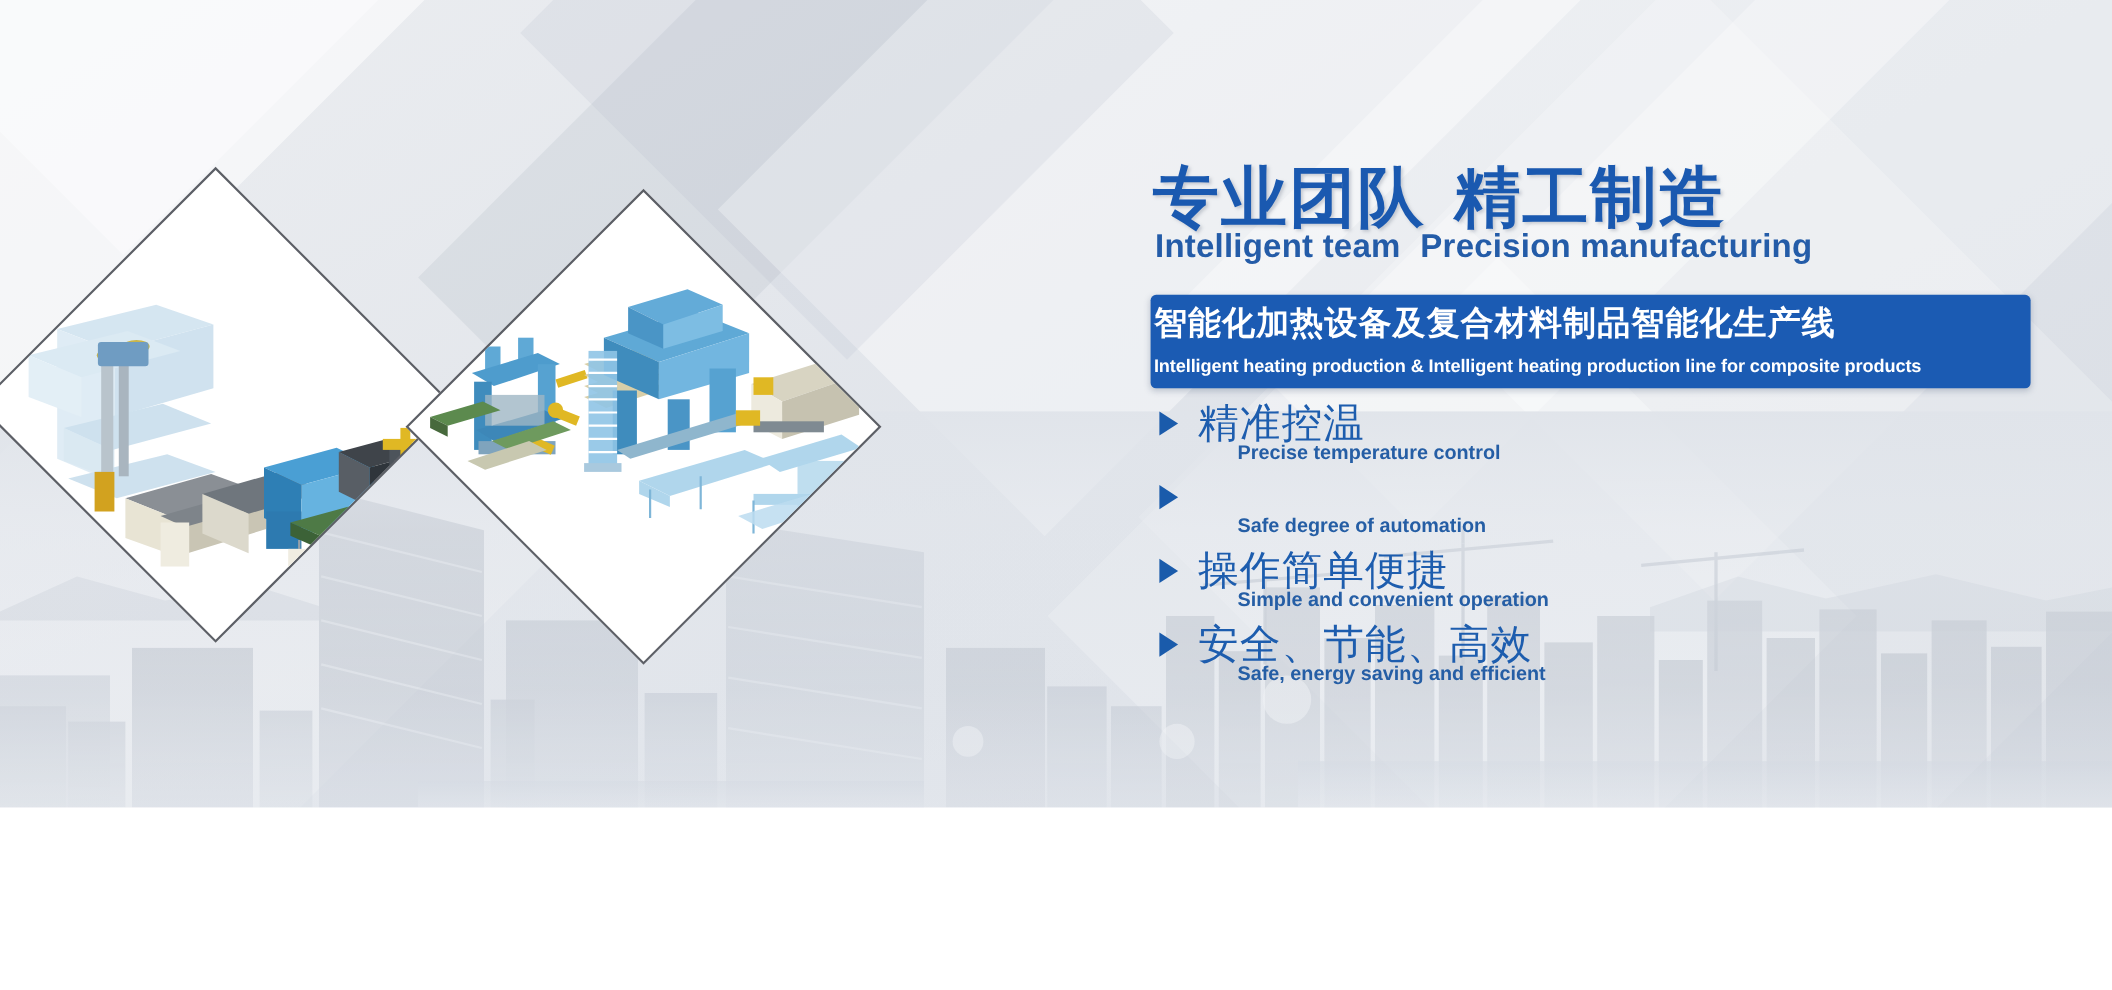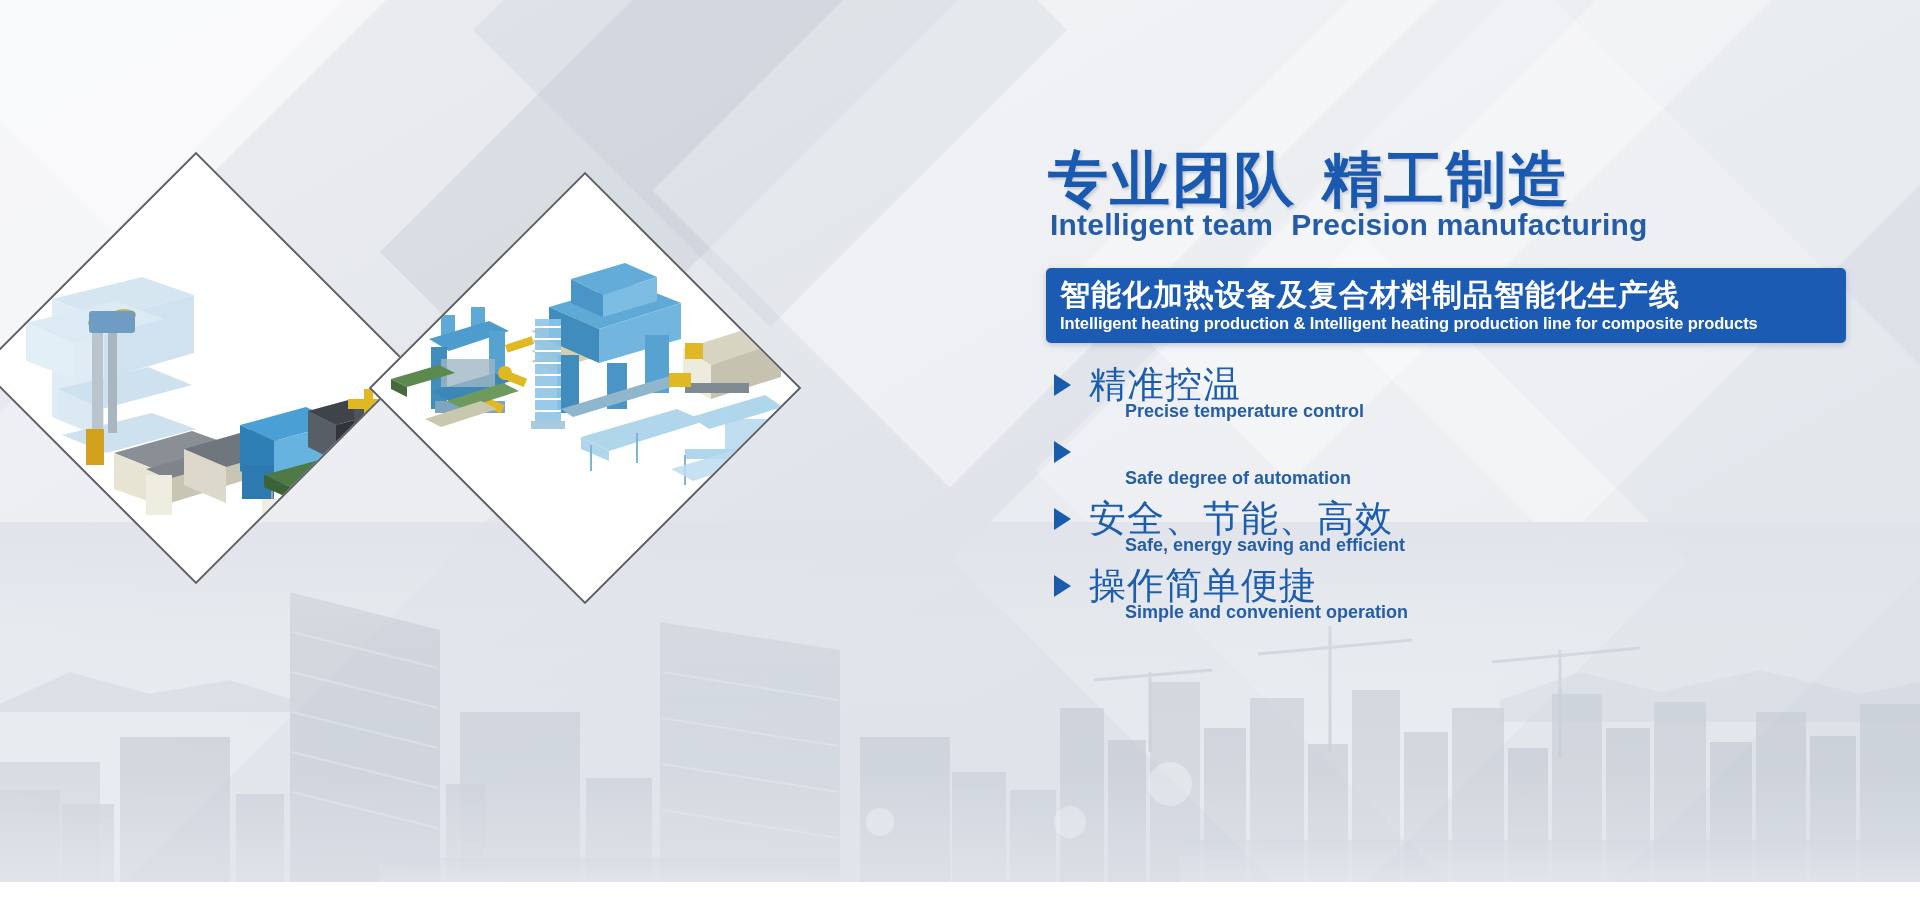--- a/index.html
+++ b/index.html
@@ -5,21 +5,21 @@
 <style>
   html, body {
     margin: 0; padding: 0;
     width: 1920px; height: 900px;
     overflow: hidden;
     font-family: "Liberation Sans", "DejaVu Sans", sans-serif;
   }
 
   #banner {
     position: relative;
-    width: 1920px; height: 882px;
+    width: 1920px; height: 734px;
     overflow: hidden;
     background: linear-gradient(150deg, #eceef1 0%, #e4e7ec 35%, #dfe3e9 60%, #d9dde4 100%);
   }
 
   
   .bg-layer { position: absolute; inset: 0; overflow: hidden; pointer-events: none; }
 
   .band {
     position: absolute;
     background: rgba(255,255,255,0.55);
@@ -108,31 +108,31 @@
     letter-spacing: 0.2px;
   }
   .subhead .gap { display: inline-block; width: 18px; }
 
   
   .blue-bar {
     position: absolute; left: 6px; top: 268px;
     width: 800px;
     background: #1b5bb3;
     border-radius: 5px;
-    padding: 9px 12px 10px 14px;
+    padding: 9px 12px 10px 3px;
     box-sizing: border-box;
     box-shadow: 0 2px 6px rgba(60,80,110,0.28);
   }
   .blue-bar-cn {
     font-size: 30px; font-weight: bold; color: #ffffff;
     white-space: nowrap; letter-spacing: 1px; line-height: 1.18;
   }
   .blue-bar-en {
     font-size: 16.5px; font-weight: bold; color: #ffffff;
-    white-space: nowrap; letter-spacing: -0.1px; margin-top: 2px;
+    white-space: nowrap; letter-spacing: -0.1px; margin-top: 12px;
   }
 
   
   .features { position: absolute; left: 0; top: 360px; width: 620px; }
 
   .feature { position: relative; height: 67px; }
 
   .tri {
     position: absolute; left: 14px; top: 14px;
     width: 0; height: 0;
@@ -447,26 +447,26 @@
         <span class="feat-en">Precise temperature control</span>
       </div>
 
       <div class="feature">
         <span class="tri"></span>
         <span class="feat-en">Safe degree of automation</span>
       </div>
 
       <div class="feature">
         <span class="tri"></span>
+        <span class="feat-cn">操作简单便捷</span>
+        <span class="feat-en">Simple and convenient operation</span>
+      </div>
+
+      <div class="feature">
+        <span class="tri"></span>
         <span class="feat-cn">安全、节能、高效</span>
         <span class="feat-en">Safe, energy saving and efficient</span>
       </div>
 
-      <div class="feature">
-        <span class="tri"></span>
-        <span class="feat-cn">操作简单便捷</span>
-        <span class="feat-en">Simple and convenient operation</span>
-      </div>
-
     </div>
   </div>
 
 </div>
 
 </body></html>

